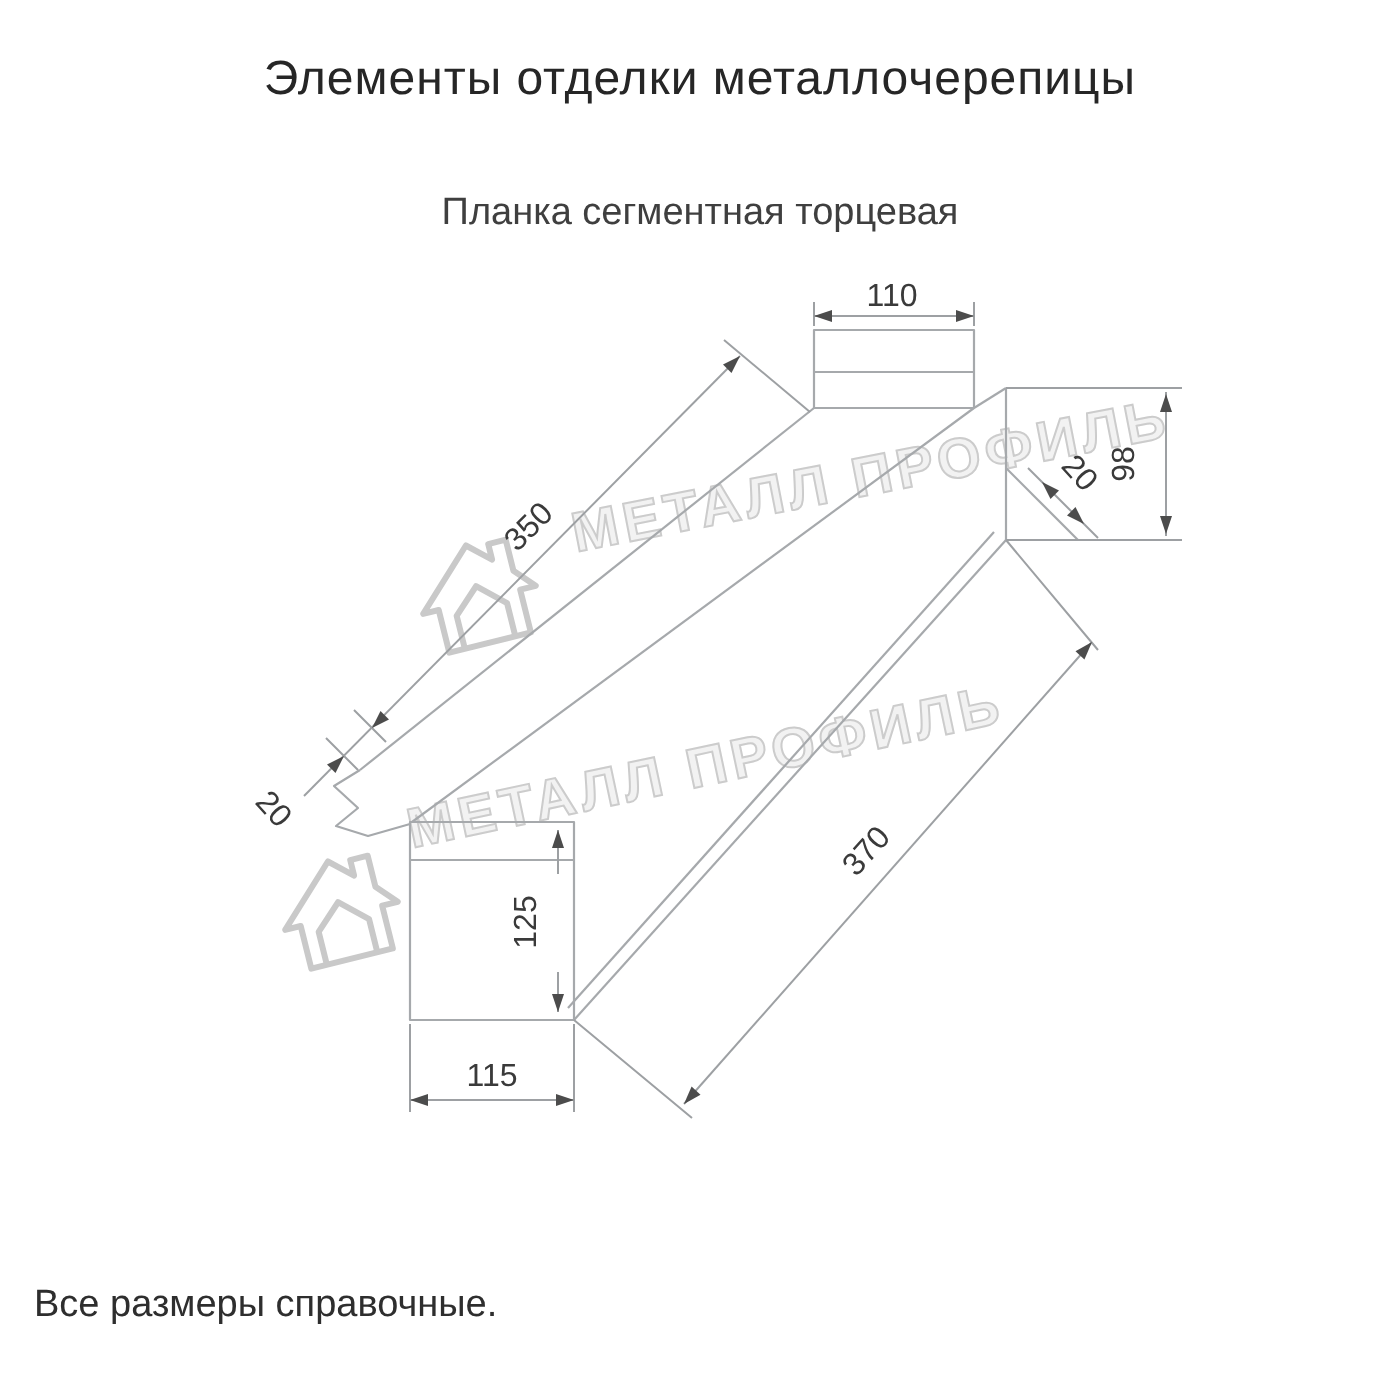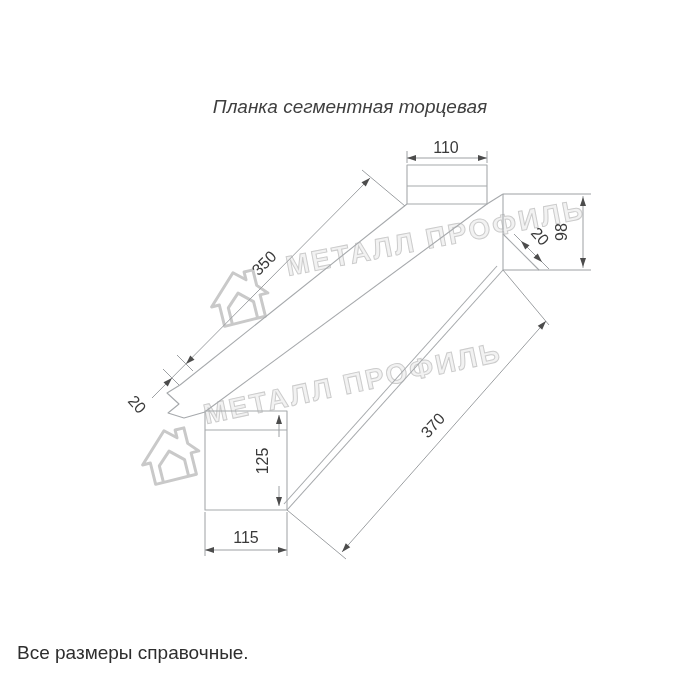--- a/index.html
+++ b/index.html
@@ -1,36 +1,37 @@
 <!DOCTYPE html>
 <html><head>
 <meta charset="utf-8">
 <style>
   html,body{margin:0;padding:0;background:#ffffff;}
   .page{position:relative;width:700px;height:700px;background:#ffffff;overflow:hidden;
         font-family:"Liberation Sans",sans-serif;}
   .title{position:absolute;top:26px;left:0;width:700px;text-align:center;
          font-size:24px;color:#262626;letter-spacing:0.5px;}
   .subtitle{position:absolute;top:96px;left:0;width:700px;text-align:center;
-            font-size:19px;line-height:22px;color:#3f3f3f;font-style:italic;}
+            font-size:19px;line-height:22px;color:#3f3f3f;}
   .footer{position:absolute;left:17px;top:643px;font-size:19px;line-height:19px;color:#2e2e2e;}
   svg.draw{position:absolute;left:0;top:0;}
   .oline{stroke:#a6a9ac;stroke-width:1.1;fill:none;stroke-linejoin:round;}
   .dline{stroke:#9da0a3;stroke-width:1;fill:none;}
   .arw{fill:#4c4c4c;stroke:none;}
   .dimtxt{font-size:16px;fill:#3a3a3a;}
   .wmtext{font-size:28px;font-weight:bold;letter-spacing:2.5px;
           fill:rgba(212,212,212,0.30);stroke:#cbcbcb;stroke-width:1px;paint-order:stroke;}
   .wmicon{stroke:#c9c9c9;fill:none;stroke-width:3;stroke-linejoin:round;}
 </style>
 </head>
 <body>
 
 <div class="page">
 
+  <div class="title">Элементы отделки металлочерепицы</div>
 
   <div class="subtitle">
     <div>Планка сегментная торцевая</div>
   </div>
 
   <svg class="draw" width="700" height="700" viewBox="0 0 700 700">
 
     <g>
       <g class="wmicon" transform="translate(239,297) rotate(-14)">
         <path d="M -21 25 L -21 3 L -29 3 L 0 -25 L 11 -15 L 11 -23 L 20 -23 L 20 -7 L 29 3 L 21 3 L 21 25 Z"></path>

